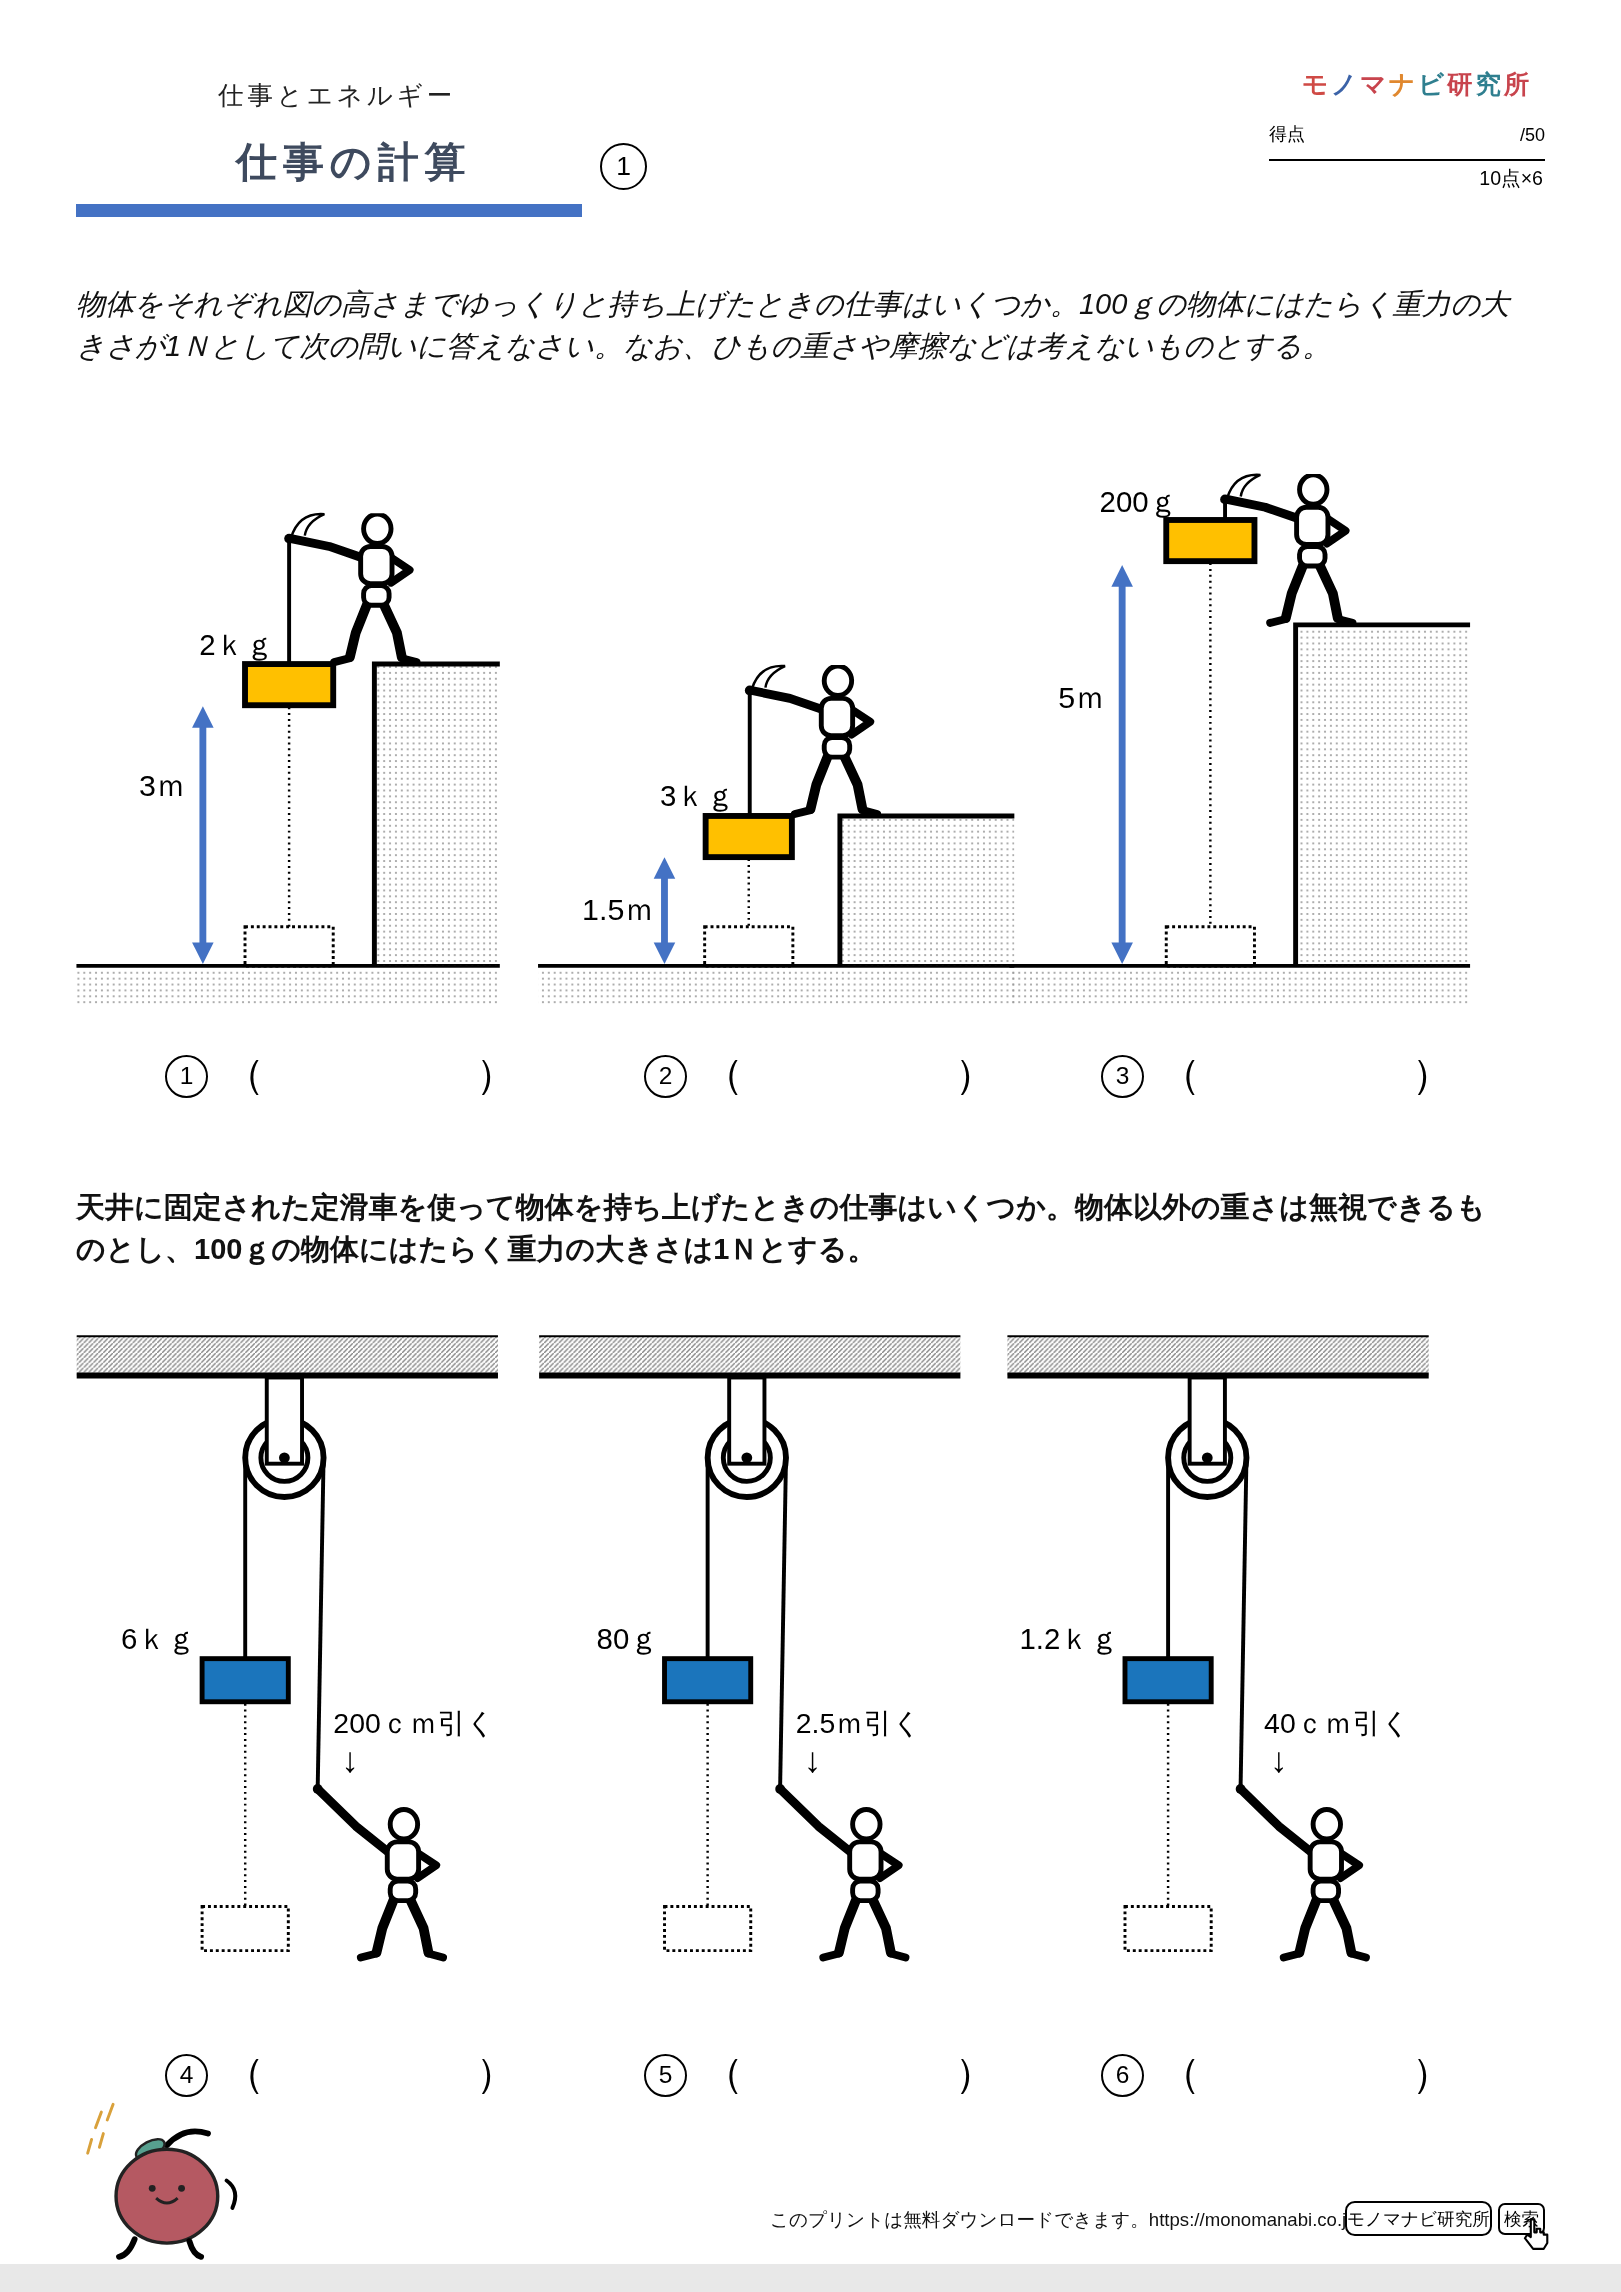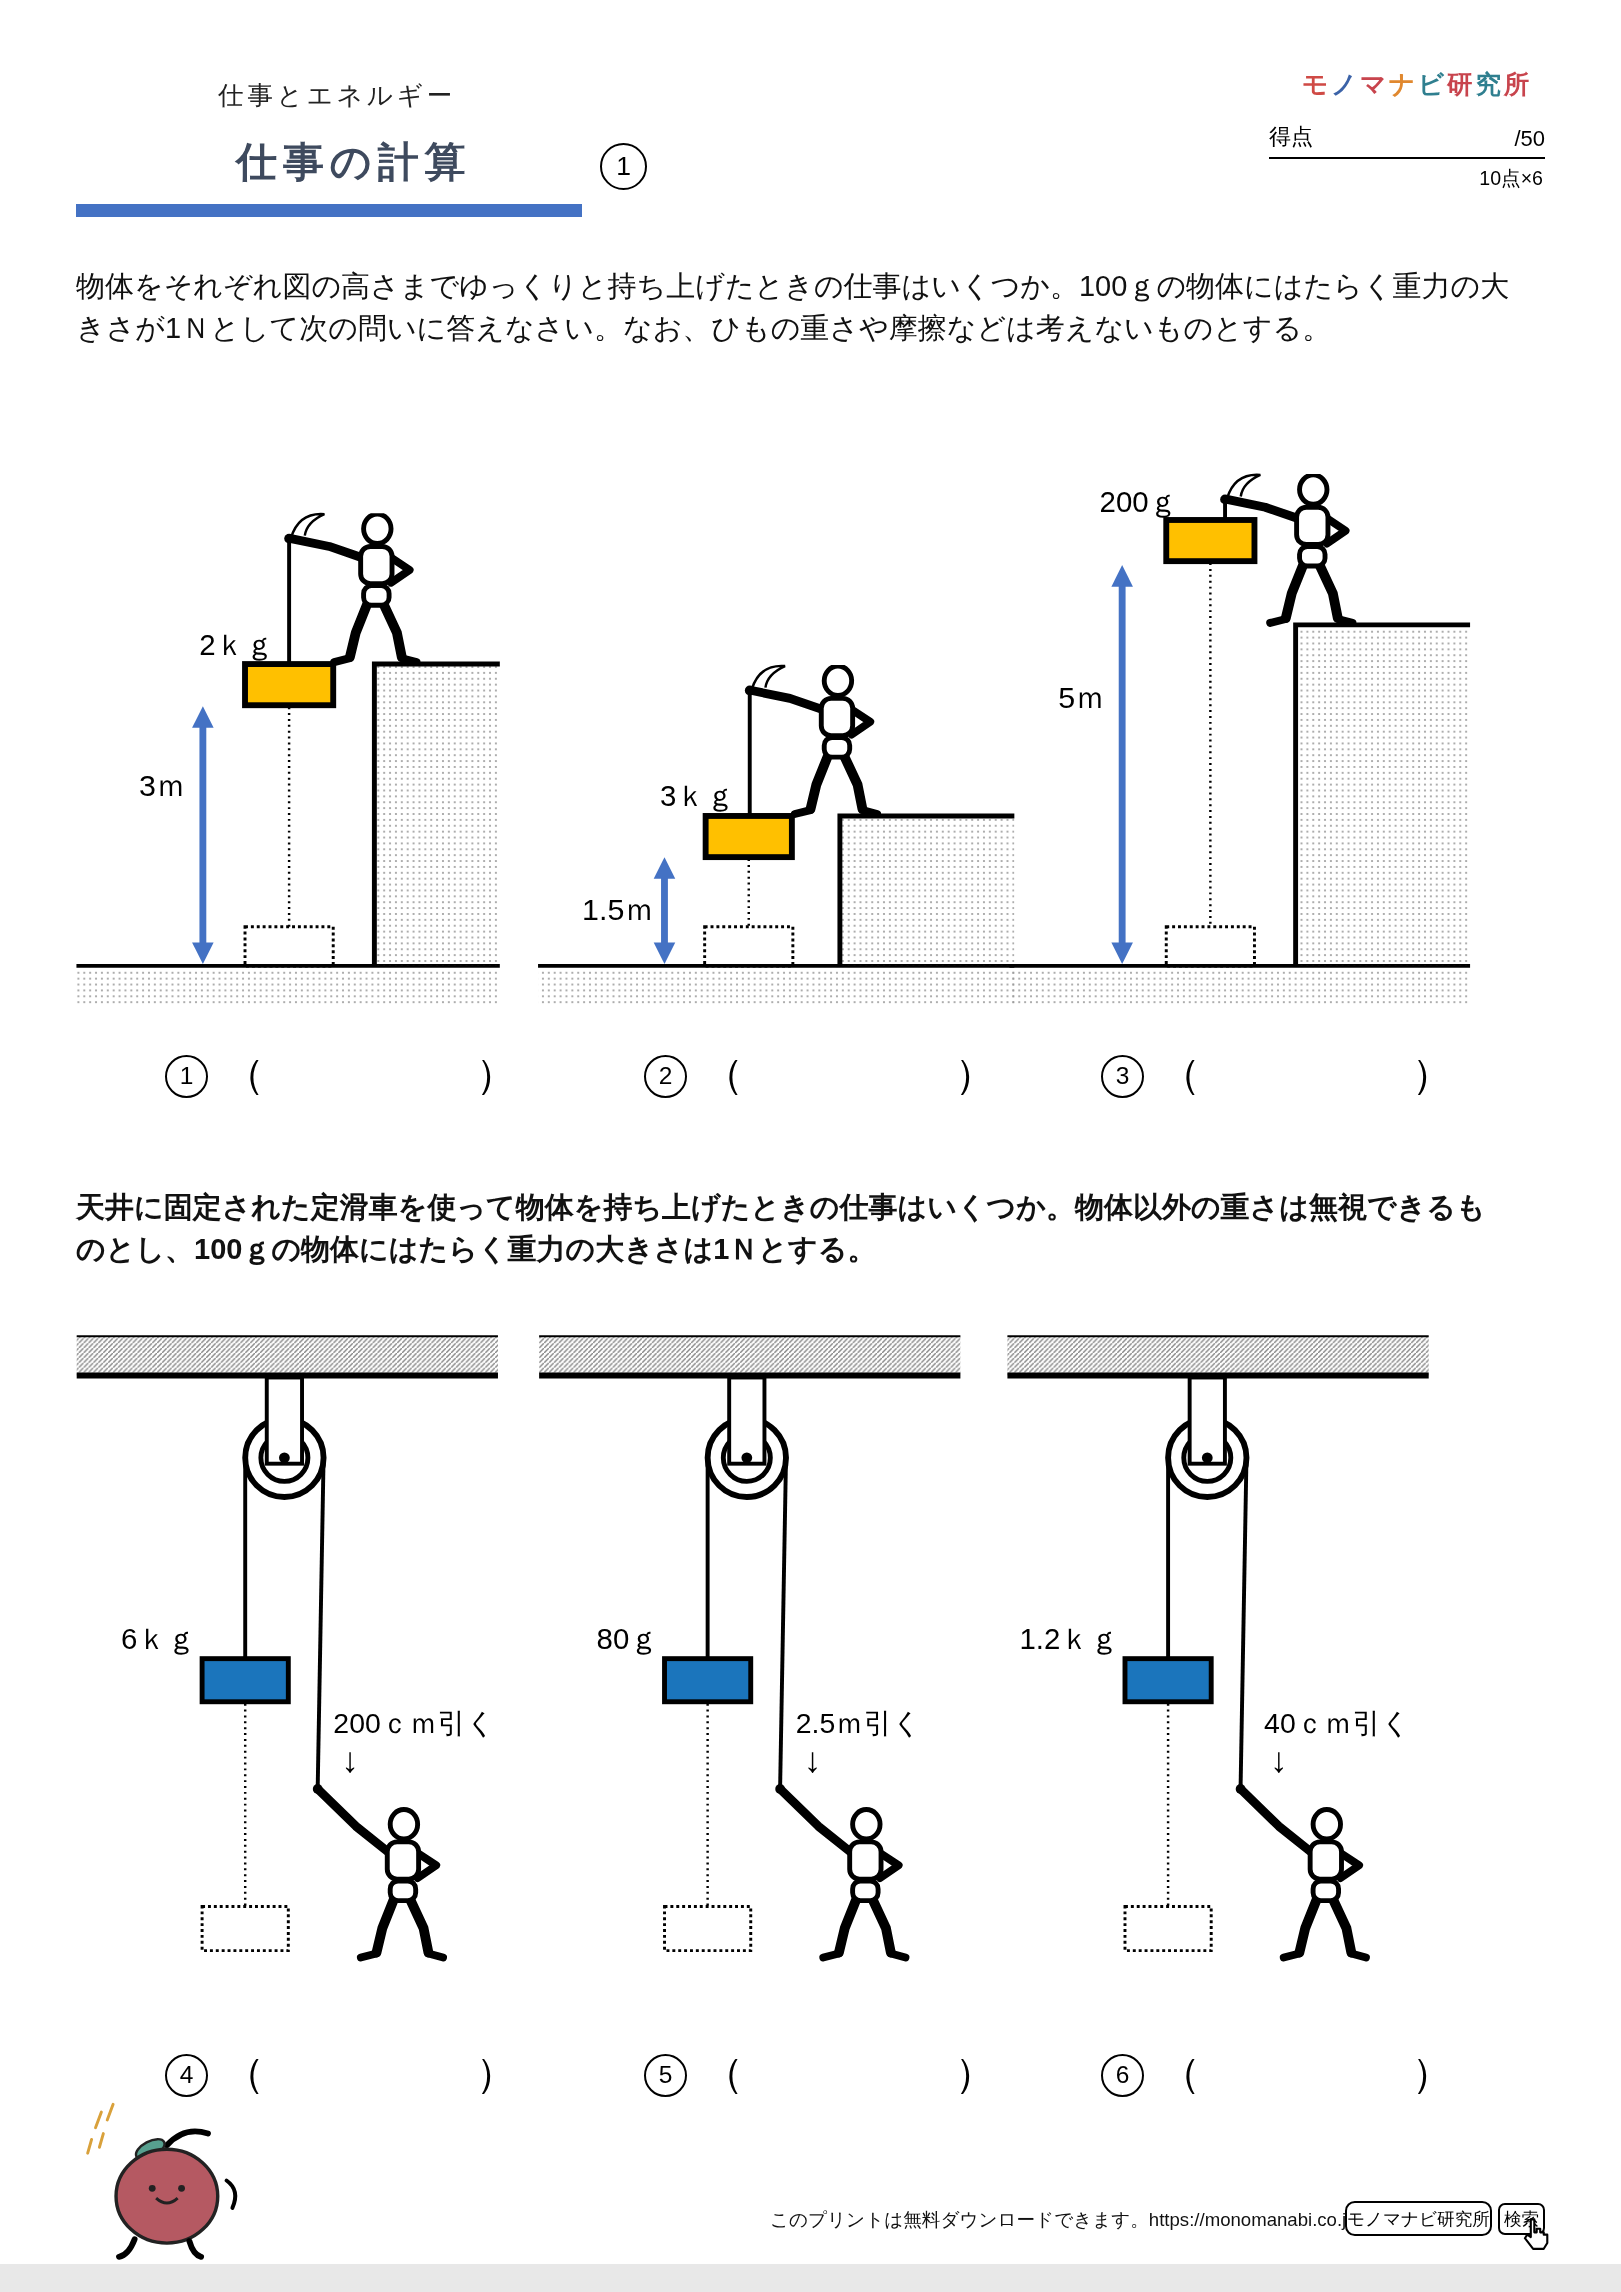--- a/index.html
+++ b/index.html
@@ -13,26 +13,26 @@
   .unit-label{left:218px;top:78px;font-size:25.5px;letter-spacing:3.9px;color:#222;}
   .page-title{left:236px;top:135px;font-size:41px;font-weight:bold;color:#3e4a5e;letter-spacing:5.9px;}
   .title-rule{left:76px;top:204px;width:506px;height:12.7px;background:#4472c4;}
   .title-num{left:600px;top:143px;}
   .cnum{display:inline-flex;align-items:center;justify-content:center;
         border:2.5px solid #000;border-radius:50%;font-size:26.5px;line-height:1;
         width:43px;height:43px;background:#fff;}
   .cnum.small{width:39px;height:39px;font-size:24.5px;}
   .logo{left:1302px;top:67px;font-size:25.5px;font-weight:bold;letter-spacing:2.9px;}
   .score-box{left:1269px;top:122px;width:276px;display:flex;align-items:flex-end;
-             border-bottom:2.5px solid #000;padding-bottom:5px;font-size:22px;}
+             border-bottom:2.5px solid #000;padding-bottom:13px;font-size:18px;}
   .score-denom{margin-left:auto;}
   .points-note{left:1269px;top:165px;width:274px;text-align:right;font-size:19.6px;padding-right:3.9px;}
   
   .instruction{left:76px;width:1436px;font-size:29px;line-height:1.45;color:#111;}
-  .instr-1{top:265px;}
+  .instr-1{top:283px;font-style:italic;}
   .instr-2{top:1186px;font-weight:bold;}
   
   .answer-row{position:absolute;left:0;width:1621px;height:47px;}
   .answer-group{position:absolute;display:flex;align-items:center;}
   .paren{font-size:41px;font-weight:300;line-height:1;transform:translateY(-2px);}
   .paren.open{margin-left:15.7px;}
   .answer-space{width:211px;height:39px;}
   
   .footer-note{left:770px;top:2207px;font-size:18.6px;color:#111;}
   .search-box{left:1345px;top:2201px;width:147px;height:35px;border:2.5px solid #000;

